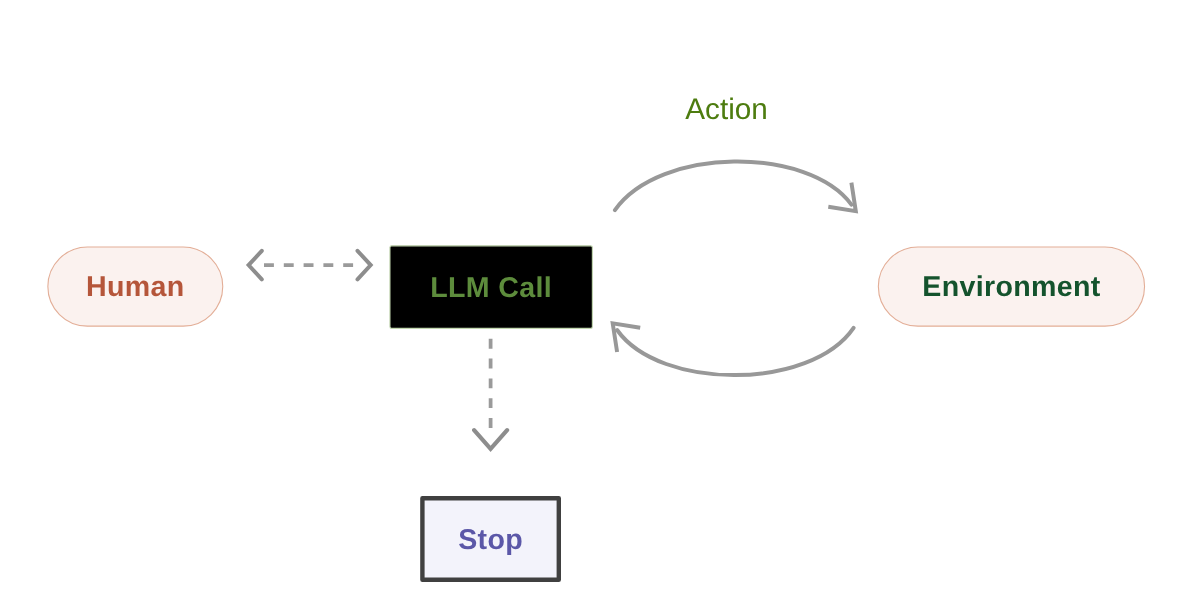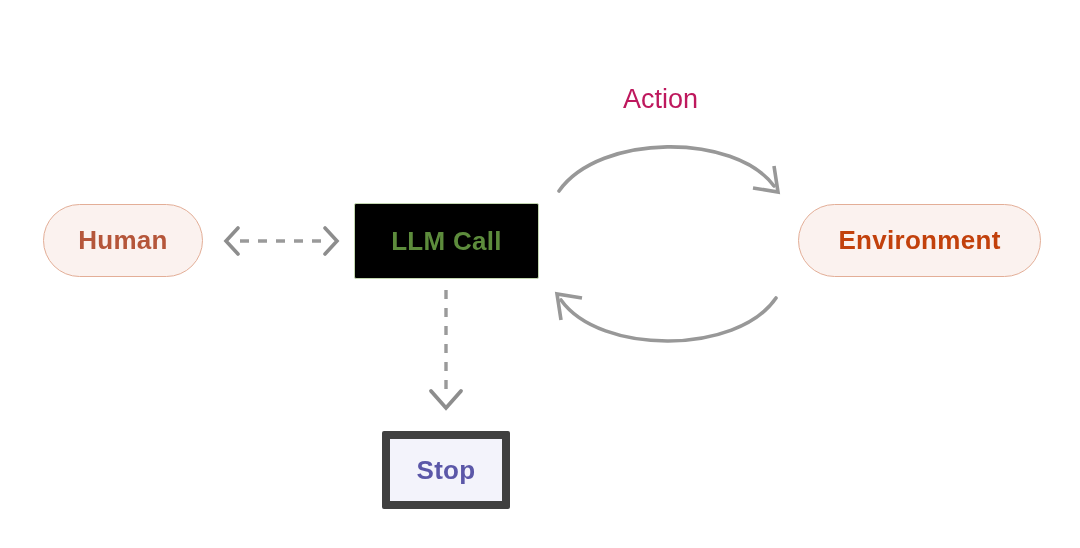--- a/index.html
+++ b/index.html
@@ -27,20 +27,21 @@
     height: 548px;
     pointer-events: none;
   }
   .node {
     position: absolute;
     display: flex;
     align-items: center;
     justify-content: center;
     box-sizing: border-box;
     text-align: center;
+    margin-top: 20px;
   }
   .node-label {
     font-weight: bold;
     letter-spacing: 0.3px;
     white-space: nowrap;
   }
 
   
   #node-human {
     left: 43px;
@@ -60,21 +61,21 @@
   #node-environment {
     left: 798px;
     top: 204px;
     width: 243px;
     height: 73px;
     background: #fbf2ef;
     border: 1.6px solid #e3ae97;
     border-radius: 999px;
   }
   #node-environment .node-label {
-    color: #c2410c;
+    color: #14532d;
     font-size: 26px;
   }
 
   
   #node-llm-call {
     left: 354px;
     top: 203px;
     width: 185px;
     height: 76px;
     background: #000000;
@@ -86,32 +87,32 @@
     font-size: 26px;
   }
 
   
   #node-stop {
     left: 382px;
     top: 431px;
     width: 128px;
     height: 78px;
     background: #f3f3fb;
-    border: 8px solid #404040;
+    border: 4px solid #404040;
     border-radius: 2px;
   }
   #node-stop .node-label {
     color: #5b57a8;
     font-size: 26px;
   }
 
   
   .edge-label {
     position: absolute;
-    color: #be185d;
+    color: #4d7c0f;
     font-size: 27px;
     font-weight: normal;
     white-space: nowrap;
   }
   #label-action {
     left: 623px;
     top: 84px;
   }
   #label-feedback {
     left: 600px;

